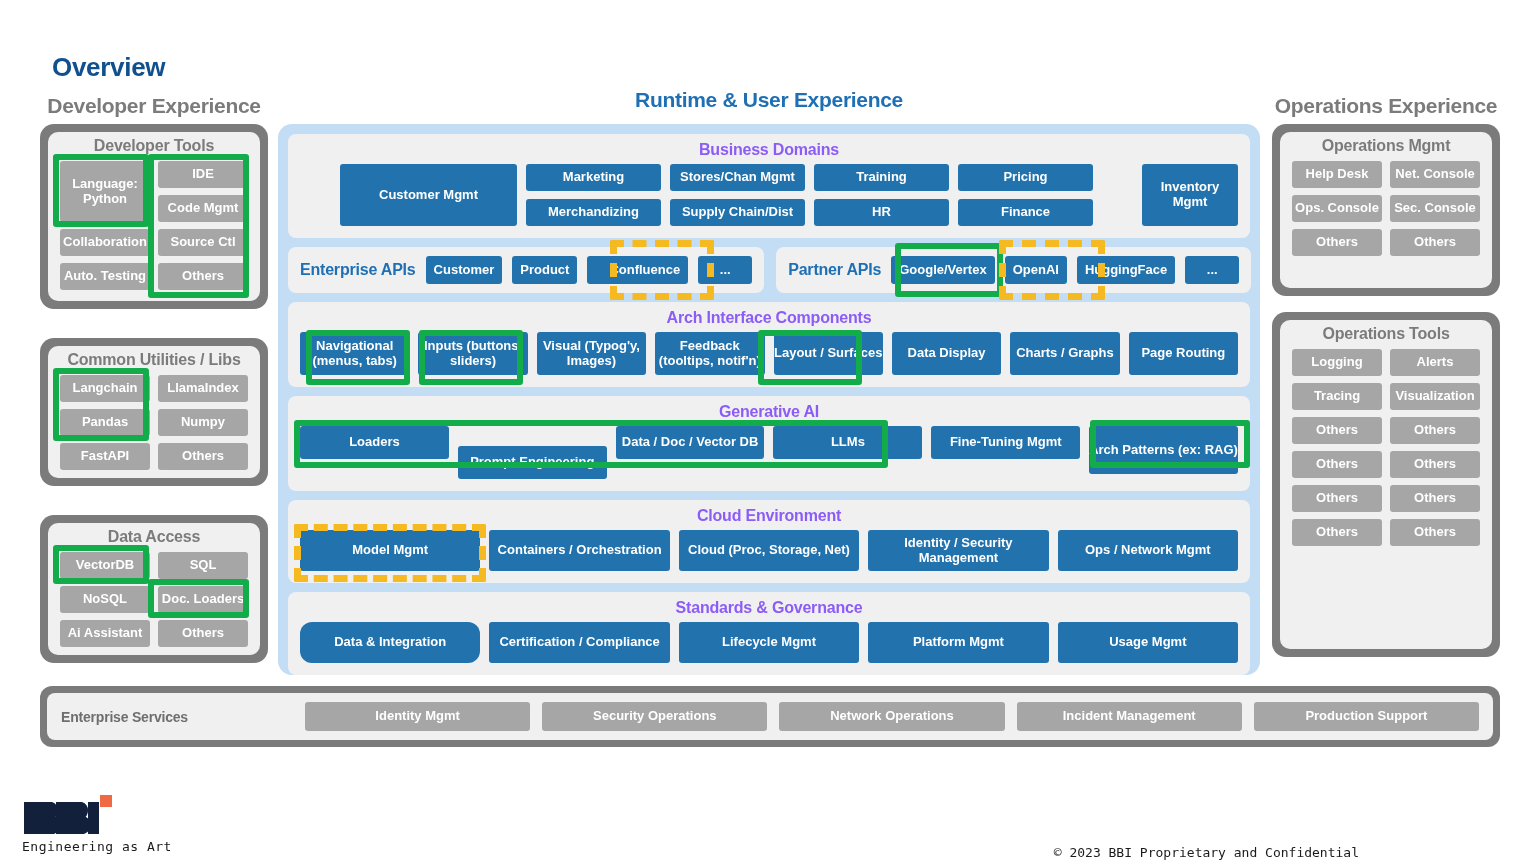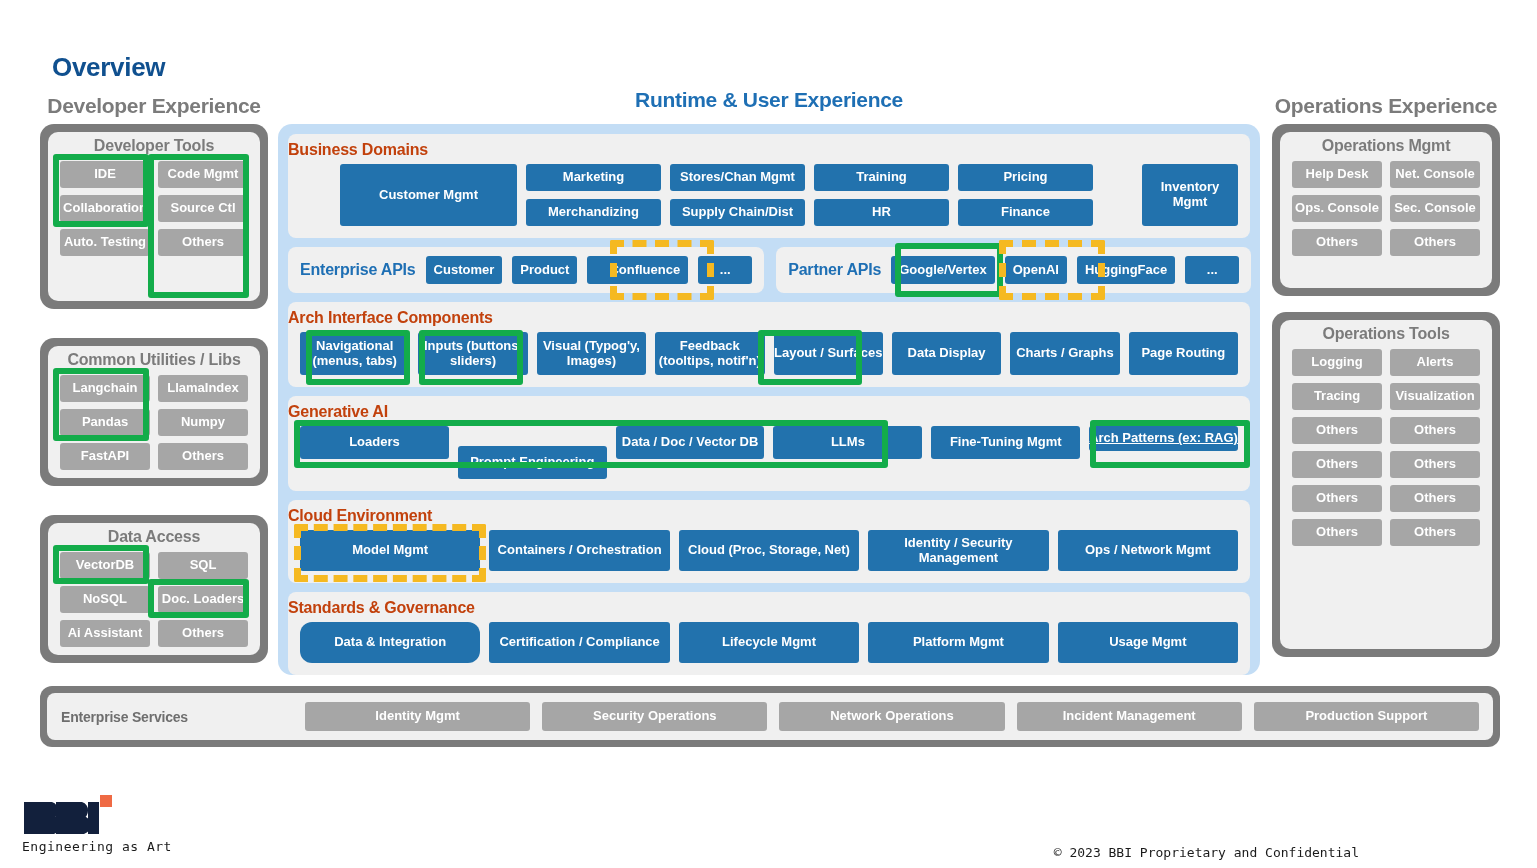--- a/index.html
+++ b/index.html
@@ -19,22 +19,22 @@
   .col-heading {
     font-size: 21px; font-weight: bold; color: #7b7b7b;
     text-align: center; letter-spacing: -0.3px;
   }
   .col-heading.blue { color: #1e6fb4; }
   .panel-title {
     font-size: 16px; font-weight: bold; color: #7b7b7b;
     text-align: center; padding: 5px 0 6px; letter-spacing: -0.2px;
   }
   .section-title {
-    font-size: 16px; font-weight: bold; color: #c2410c;
-    padding: 7px 0 5px; letter-spacing: -0.2px;
+    font-size: 16px; font-weight: bold; color: #8b5cf6;
+    text-align: center; padding: 7px 0 5px; letter-spacing: -0.2px;
   }
 
   
   .chip {
     display: flex; align-items: center; justify-content: center;
     text-align: center; color: #ffffff; font-weight: bold;
     border-radius: 3px; line-height: 1.12;
   }
   .chip.grey { background: #a6a6a6; font-size: 13px; }
   .chip.blue { background: #2272ad; font-size: 13px; }
@@ -135,20 +135,21 @@
 <div id="dev-head" class="col-heading">Developer Experience</div>
 <div id="rt-head" class="col-heading blue">Runtime &amp; User Experience</div>
 <div id="ops-head" class="col-heading">Operations Experience</div>
 
 <div id="dev-col">
 
   <div class="frame-grey" style="height:185px; position:relative;">
     <div class="frame-inner">
       <div class="panel-title">Developer Tools</div>
       <div class="tool-grid">
+        <div class="chip grey tall">Language: Python</div>
         <div class="chip grey">IDE</div>
         <div class="chip grey">Code Mgmt</div>
         <div class="chip grey">Collaboration</div>
         <div class="chip grey">Source Ctl</div>
         <div class="chip grey">Auto. Testing</div>
         <div class="chip grey">Others</div>
       </div>
     </div>
     <div class="hl-green" style="left:13px; top:30px; width:96px; height:73px;"></div>
     <div class="hl-green" style="left:108px; top:30px; width:101px; height:144px;"></div>
@@ -251,21 +252,21 @@
     </div>
 
     <div class="band" style="margin-bottom:9px; position:relative;">
       <div class="section-title">Generative AI</div>
       <div class="row-chips">
         <div class="chip blue" style="height:33px;">Loaders</div>
         <div class="chip blue" style="height:33px;margin-top:20px;">Prompt Engineering</div>
         <div class="chip blue" style="height:33px;">Data / Doc / Vector DB</div>
         <div class="chip blue" style="height:33px;">LLMs</div>
         <div class="chip blue" style="height:33px;">Fine-Tuning Mgmt</div>
-        <div class="chip blue" style="height:25px;text-decoration:underline;">Arch Patterns (ex: RAG)</div>
+        <div class="chip blue" style="height:48px;">Arch Patterns (ex: RAG)</div>
       </div>
       <div class="hl-green" style="left:6px; top:24px; width:594px; height:48px;"></div>
       <div class="hl-green" style="left:802px; top:24px; width:160px; height:48px;"></div>
     </div>
 
     <div class="band" style="margin-bottom:9px; position:relative;">
       <div class="section-title">Cloud Environment</div>
       <div class="row-chips">
         <div class="chip blue" style="height:41px;">Model Mgmt</div>
         <div class="chip blue" style="height:41px;">Containers / Orchestration</div>

